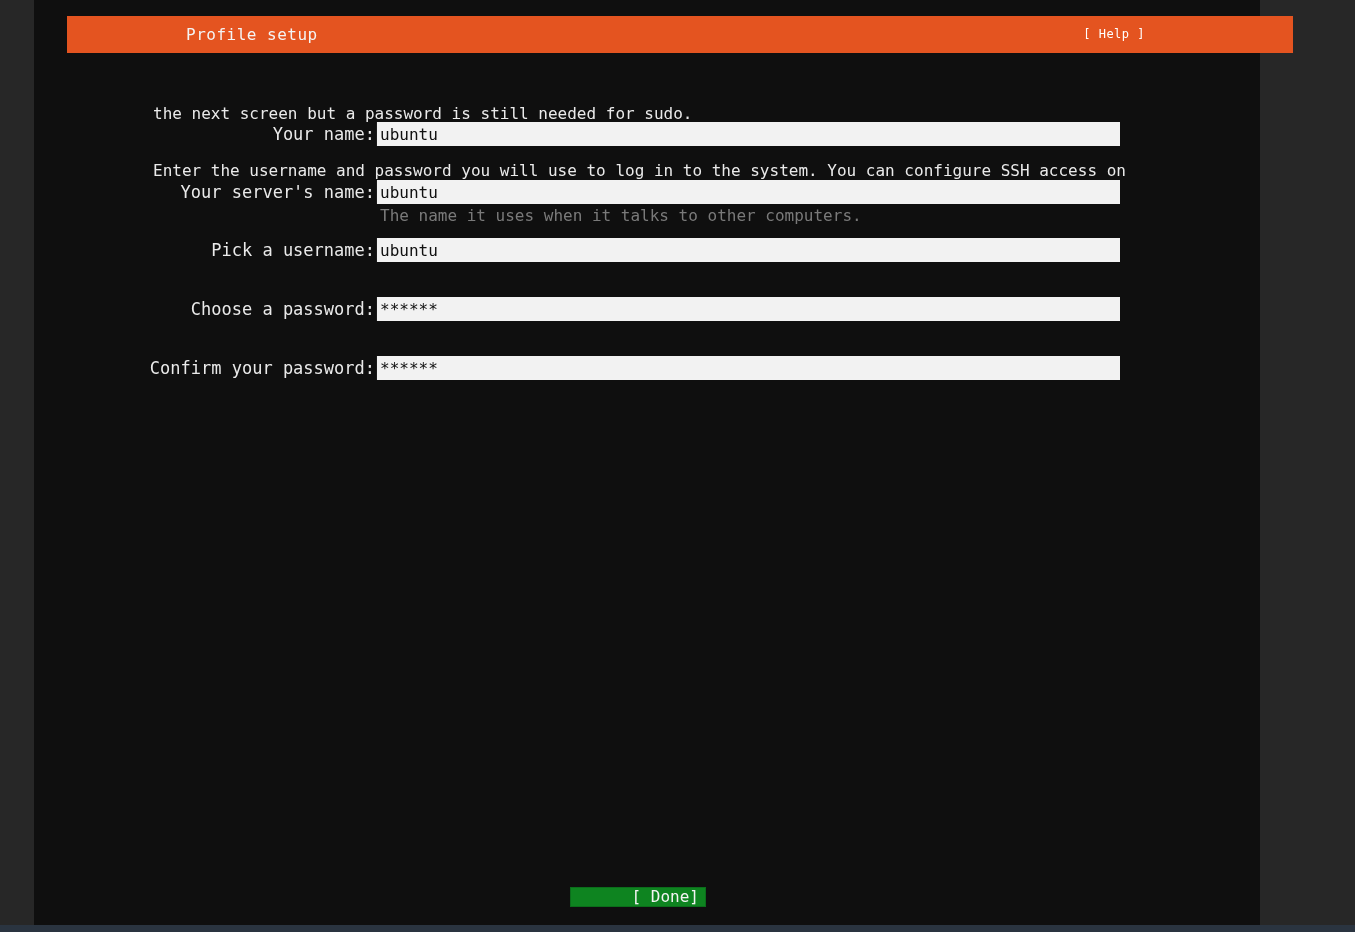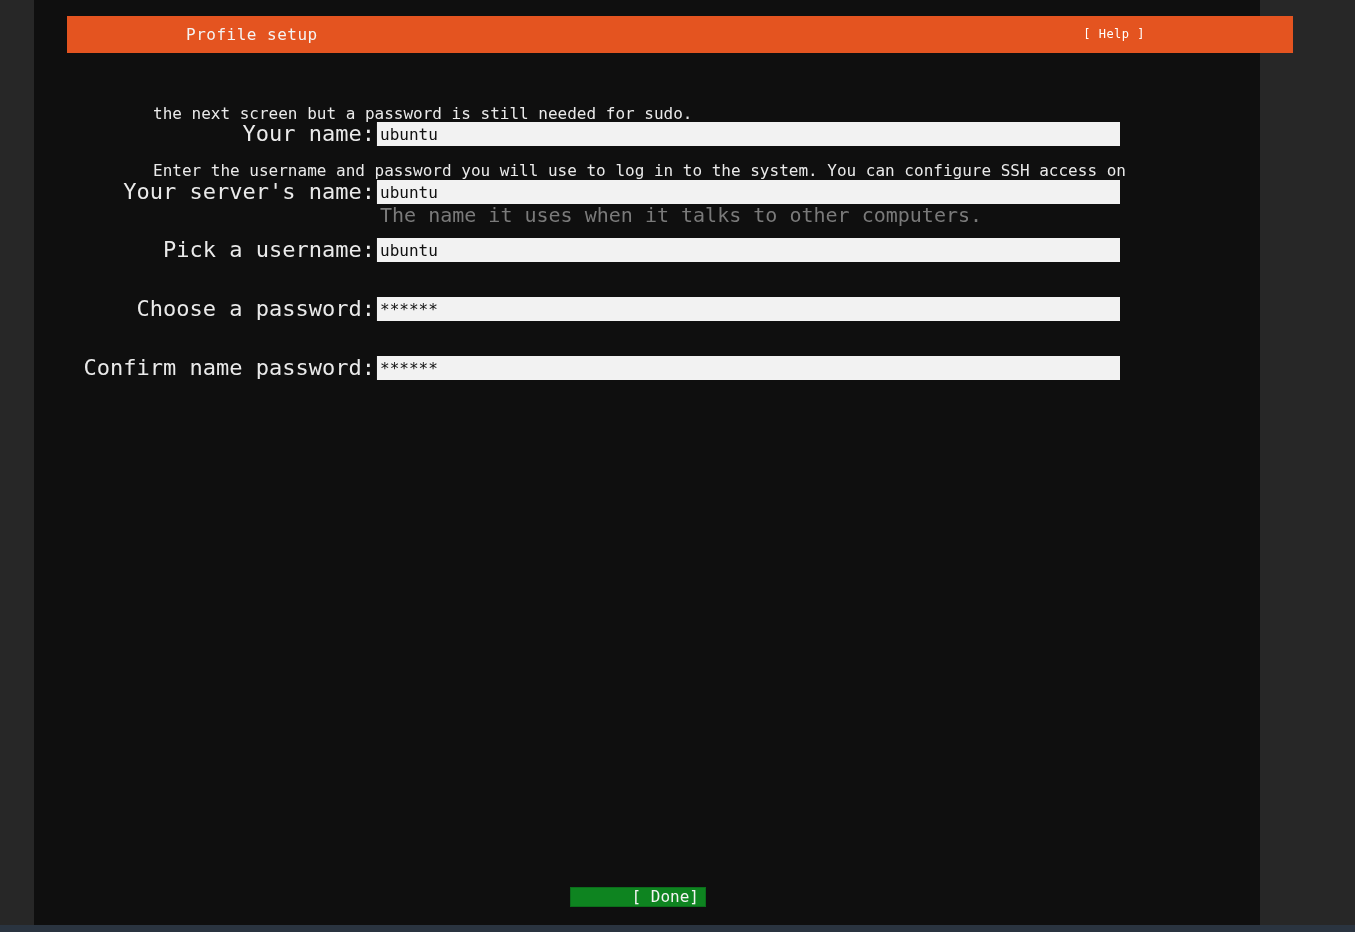--- a/index.html
+++ b/index.html
@@ -60,21 +60,21 @@
   .row {
     position: absolute;
     left: 0;
     width: 100%;
     display: flex;
     align-items: flex-start;
   }
   .flabel {
     width: 341px;
     text-align: right;
-    font-size: 22px;
+    font-size: 17px;
     line-height: 24px;
     color: var(--text-light, #EAEAEA);
     white-space: pre;
   }
   .fwrap { margin-left: 1px; }
   .finput {
     display: block;
     width: 744px; height: 24px;
     background: var(--input-bg, #F2F2F2);
     border: none;
@@ -82,21 +82,21 @@
     color: var(--text-dark, #111111);
     font-family: "DejaVu Sans Mono", "Liberation Mono", monospace;
     font-size: 16px;
     padding: 0 0 0 3px;
     outline: none;
     border-radius: 0;
   }
   .helper {
     margin-top: 2px;
     padding-left: 4px;
-    font-size: 20px;
+    font-size: 16px;
     line-height: 19px;
     color: var(--text-muted, #7A7A7A);
   }
 
   
   .done-btn {
     position: absolute;
     left: 536px; top: 887px;
     width: 136px; height: 20px;
     background: var(--button-green, #0E8420);
@@ -160,21 +160,21 @@
 
   <div class="row" style="top:297px">
     <div class="flabel">Choose a password:</div>
     <div class="fwrap">
       <input class="finput" type="text" readonly="" value="******" style="">
 
     </div>
   </div>
 
   <div class="row" style="top:356px">
-    <div class="flabel">Confirm name password:</div>
+    <div class="flabel">Confirm your password:</div>
     <div class="fwrap">
       <input class="finput" type="text" readonly="" value="******" style="">
 
     </div>
   </div>
 
   <div class="done-btn">
     <span>[ Done</span>
     <span>]</span>
   </div>

